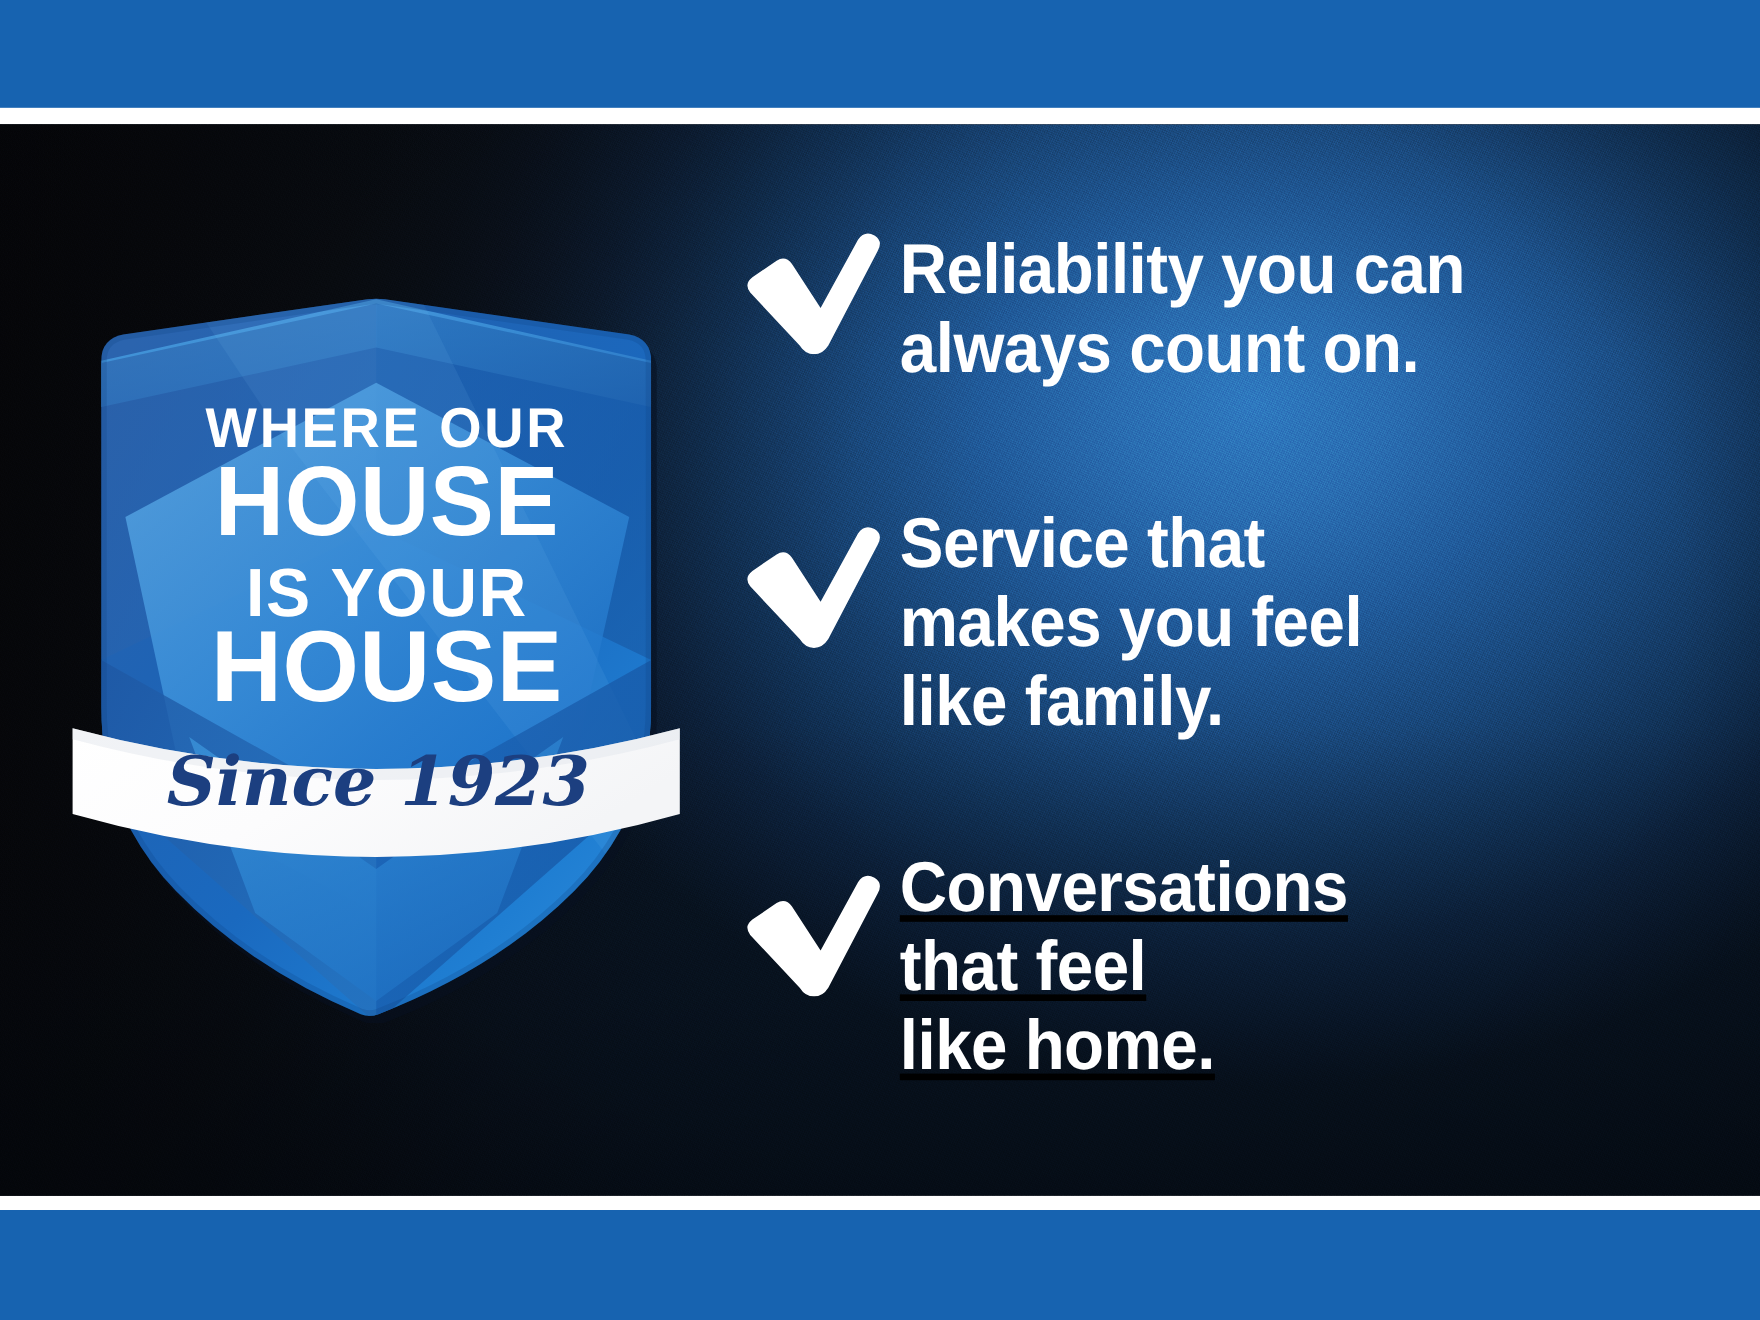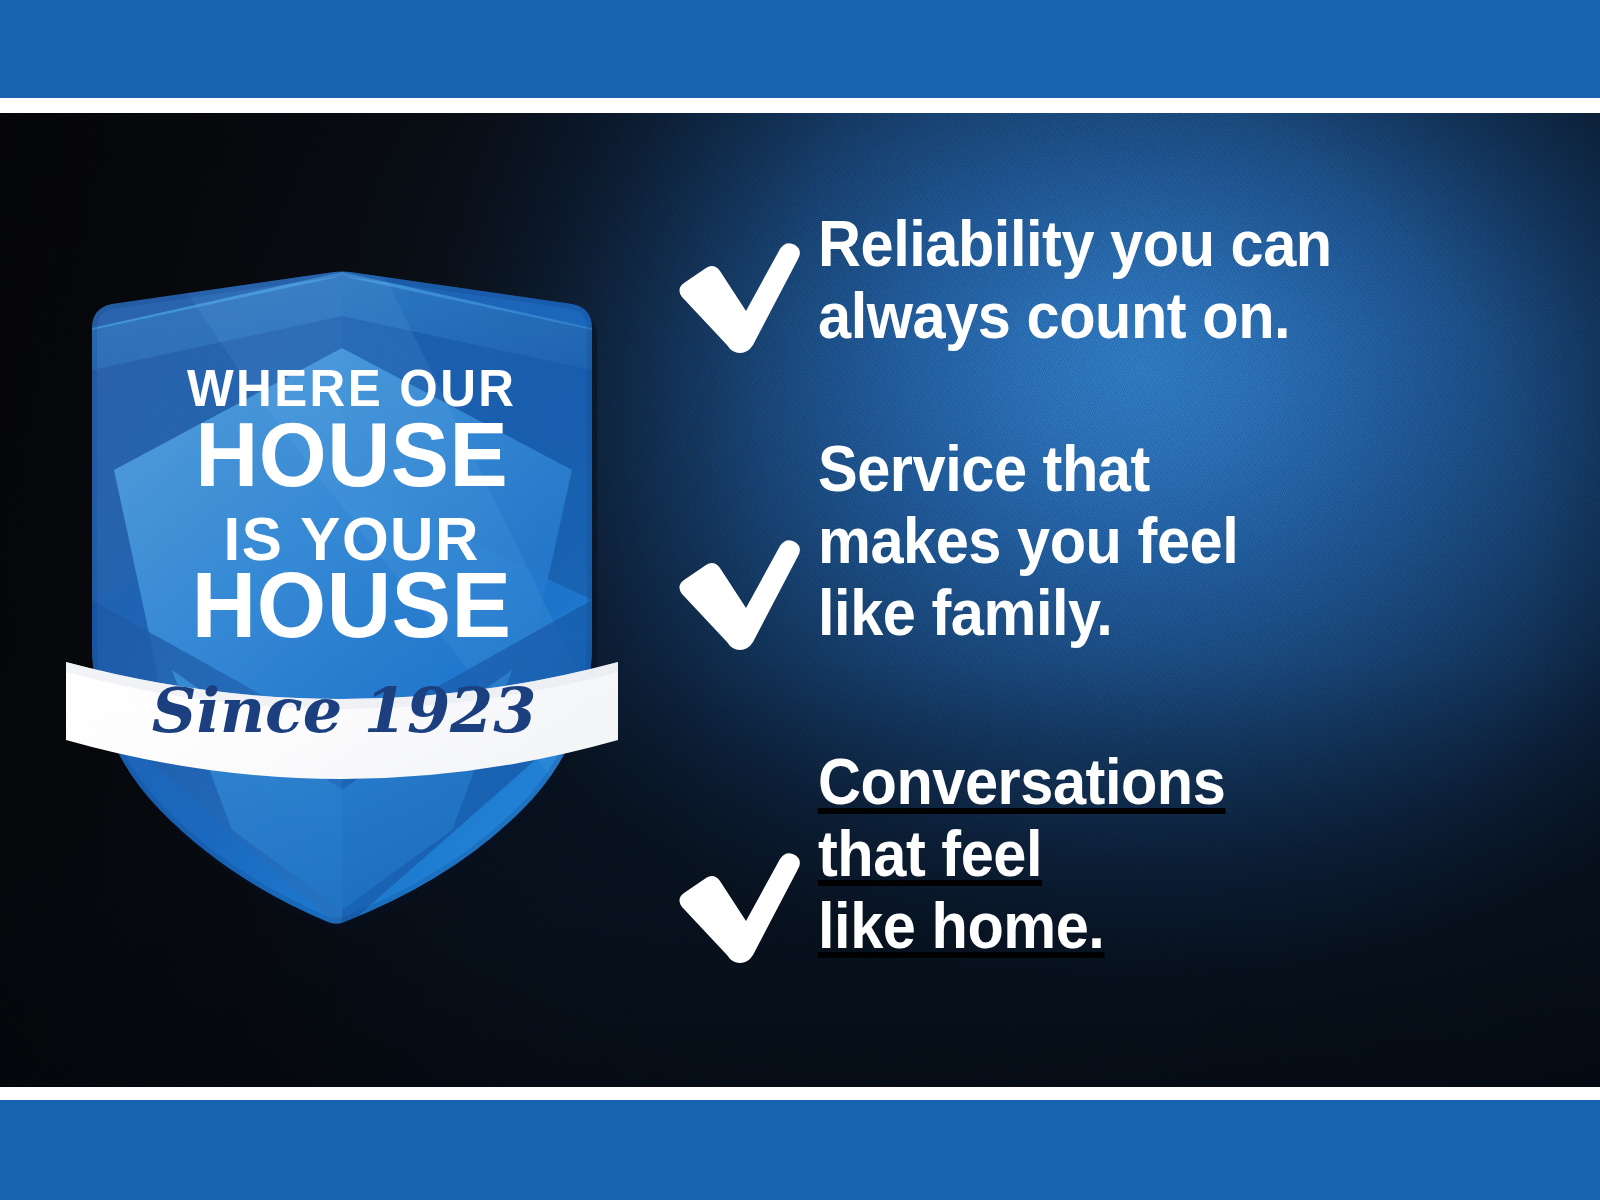--- a/index.html
+++ b/index.html
@@ -121,24 +121,24 @@
   
   #benefits {
     position: absolute;
     left: 668px;
     top: 196px;
     width: 860px;
   }
   .benefit {
     position: relative;
     display: flex;
-    align-items: flex-end;
+    align-items: flex-start;
   }
   #benefit-0 { margin-top: 0px; }
-  #benefit-1 { margin-top: 80px; }
+  #benefit-1 { margin-top: 104px; }
   #benefit-2 { margin-top: 96px; text-decoration: underline; }
 
   .check-wrap {
     flex: 0 0 auto;
     width: 150px;
     padding-top: 14px;
   }
   .check-wrap svg { display: block; }
 
   .benefit-text {

